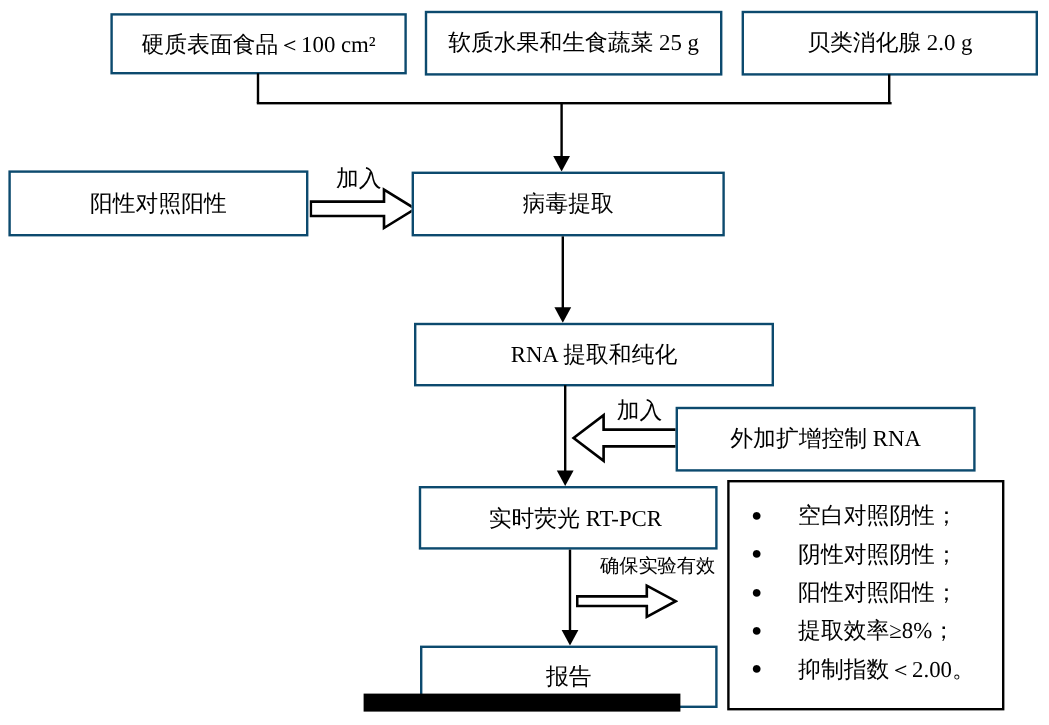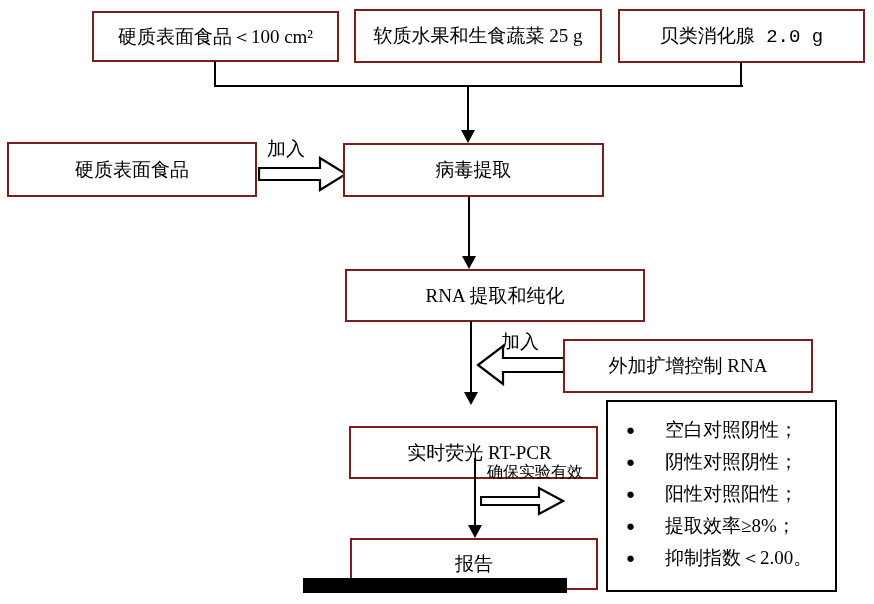--- a/index.html
+++ b/index.html
@@ -8,21 +8,21 @@
     width: 874px;
     height: 604px;
     background: #ffffff;
     font-family: "Liberation Serif", "DejaVu Serif", serif;
     color: #000000;
     overflow: hidden;
   }
   .node {
     position: absolute;
     box-sizing: border-box;
-    border: 2px solid #7f1d1d;
+    border: 2px solid #0c4a6e;
     background: #ffffff;
     display: flex;
     align-items: center;
     justify-content: center;
     font-size: 19px;
     text-align: right;
     white-space: nowrap;
   }
   .line {
     position: absolute;
@@ -33,20 +33,21 @@
     width: 0;
     height: 0;
     border-left: 7px solid transparent;
     border-right: 7px solid transparent;
     border-top: 13px solid #000000;
   }
   .edge-label {
     position: absolute;
     font-size: 19px;
     white-space: nowrap;
+    margin-left: 13px;
   }
   .blockarrow { position: absolute; line-height: 0; }
   .criteria {
     position: absolute;
     box-sizing: border-box;
     border: 2px solid #000000;
     background: #ffffff;
     padding: 12px 0 0 14px;
   }
   .criteria-item {
@@ -67,33 +68,33 @@
 <body>
 
 <div class="canvas">
 
   <div class="node" style="left:92px; top:11px; width:247px; height:51px;">
     <span>硬质表面食品＜100 cm²</span>
   </div>
   <div class="node" style="left:354px; top:9px; width:248px; height:54px;">
     <span>软质水果和生食蔬菜 25 g</span>
   </div>
-  <div class="node" style="left:618px; top:9px; width:247px; height:54px;font-family:Liberation Mono, monospace;">
+  <div class="node" style="left:618px; top:9px; width:247px; height:54px;">
     <span>贝类消化腺 2.0 g</span>
   </div>
 
   <div class="line" style="left:214px; top:61px; width:2px; height:25px;"></div>
   <div class="line" style="left:740px; top:62px; width:2px; height:24px;"></div>
   <div class="line" style="left:214px; top:85px; width:529px; height:2px;"></div>
 
   <div class="line" style="left:467px; top:86px; width:2px; height:45px;"></div>
   <div class="arrowhead" style="left:461px; top:130px;"></div>
 
   <div class="node" style="left:7px; top:142px; width:250px; height:55px;">
-    <span>硬质表面食品</span>
+    <span>阳性对照阳性</span>
   </div>
   <div class="edge-label" style="left:267px; top:136px;">加入</div>
   <div class="blockarrow" style="left:258px; top:155px;">
     <svg width="90" height="38" viewBox="0 0 90 38">
       <polygon points="1,13 62,13 62,3 88,19 62,35 62,25 1,25" fill="#ffffff" stroke="#000000" stroke-width="2.2"></polygon>
     </svg>
   </div>
 
   <div class="node" style="left:343px; top:143px; width:261px; height:54px;">
     <span>病毒提取</span>
@@ -112,21 +113,21 @@
   <div class="edge-label" style="left:501px; top:329px;">加入</div>
   <div class="blockarrow" style="left:476px; top:342px;">
     <svg width="89" height="46" viewBox="0 0 89 46">
       <polygon points="88,16 27,16 27,4 2,23 27,42 27,30 88,30" fill="#ffffff" stroke="#000000" stroke-width="2.2"></polygon>
     </svg>
   </div>
   <div class="node" style="left:563px; top:339px; width:250px; height:54px;">
     <span>外加扩增控制 RNA</span>
   </div>
 
-  <div class="node" style="left:349px; top:426px; width:249px; height:53px;padding-left:12px;">
+  <div class="node" style="left:349px; top:405px; width:249px; height:53px;padding-left:12px;">
     <span>实时荧光 RT-PCR</span>
   </div>
 
   <div class="line" style="left:474px; top:458px; width:2px; height:68px;"></div>
   <div class="arrowhead" style="left:468px; top:525px;"></div>
 
   <div class="edge-label" style="left:487px; top:462px; font-size:16px;">确保实验有效</div>
   <div class="blockarrow" style="left:480px; top:486px;">
     <svg width="85" height="30" viewBox="0 0 85 30">
       <polygon points="1,11 59,11 59,2 83,15 59,28 59,19 1,19" fill="#ffffff" stroke="#000000" stroke-width="2.2"></polygon>

